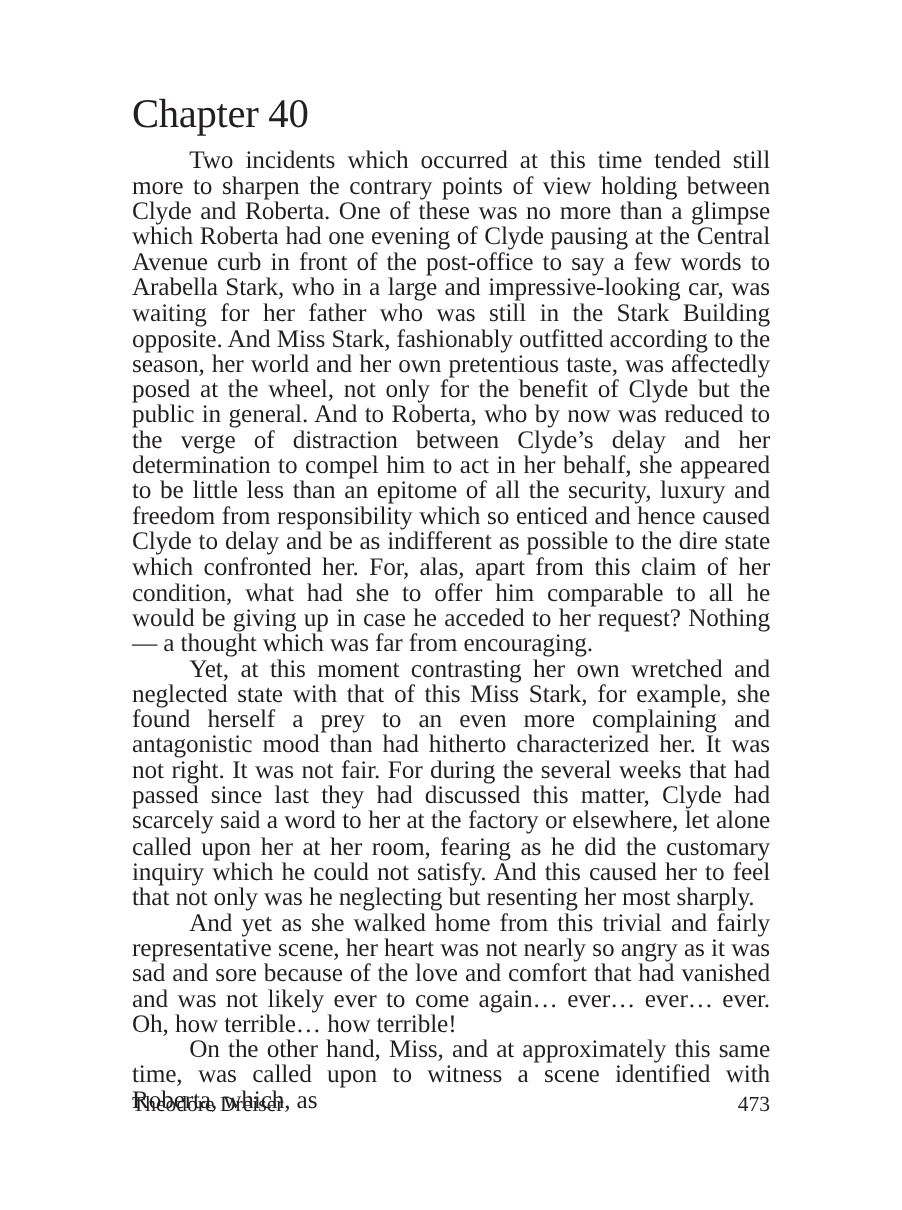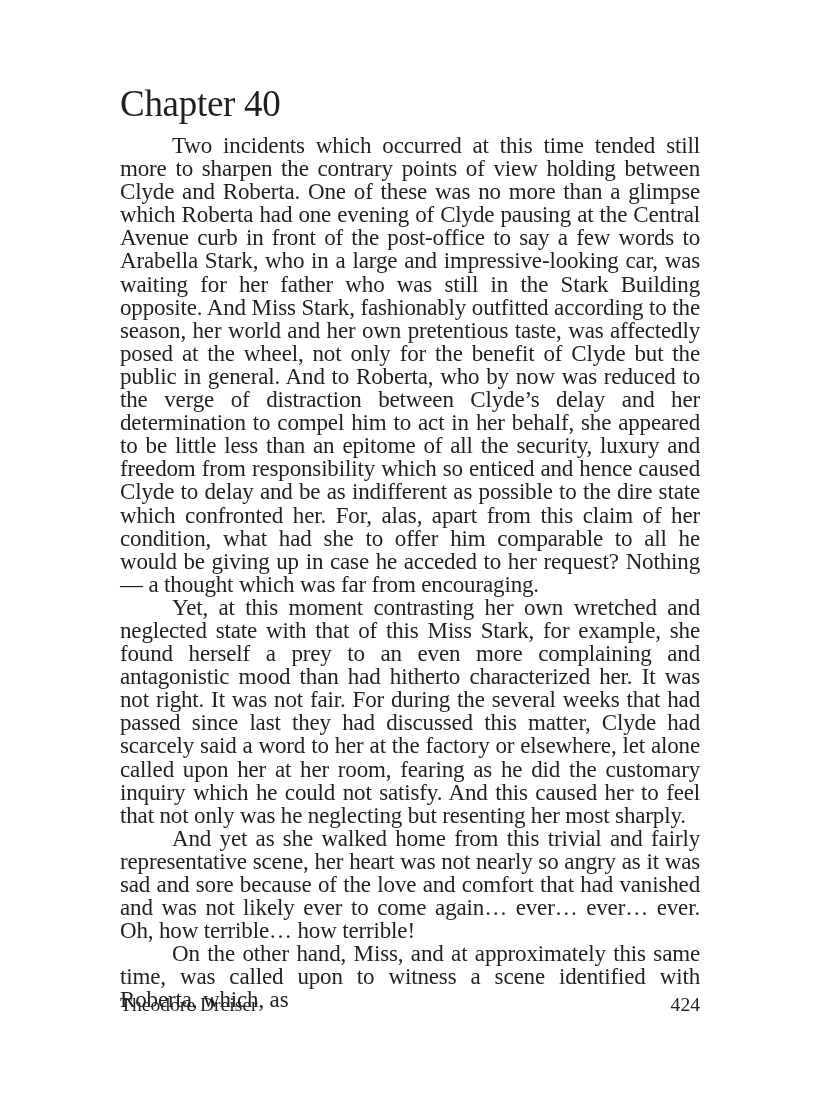--- a/index.html
+++ b/index.html
@@ -67,15 +67,15 @@
 
   <div class="body-text">
     <p class="para">Two incidents which occurred at this time tended still more to sharpen the contrary points of view holding between Clyde and Roberta. One of these was no more than a glimpse which Roberta had one evening of Clyde pausing at the Central Avenue curb in front of the post-office to say a few words to Arabella Stark, who in a large and impressive-looking car, was waiting for her father who was still in the Stark Building opposite. And Miss Stark, fashionably outfitted according to the season, her world and her own pretentious taste, was affectedly posed at the wheel, not only for the benefit of Clyde but the public in general. And to Roberta, who by now was reduced to the verge of distraction between Clyde’s delay and her determination to compel him to act in her behalf, she appeared to be little less than an epitome of all the security, luxury and freedom from responsibility which so enticed and hence caused Clyde to delay and be as indifferent as possible to the dire state which confronted her. For, alas, apart from this claim of her condition, what had she to offer him comparable to all he would be giving up in case he acceded to her request? Nothing— a thought which was far from encouraging.</p>
     <p class="para">Yet, at this moment contrasting her own wretched and neglected state with that of this Miss Stark, for example, she found herself a prey to an even more complaining and antagonistic mood than had hitherto characterized her. It was not right. It was not fair. For during the several weeks that had passed since last they had discussed this matter, Clyde had scarcely said a word to her at the factory or elsewhere, let alone called upon her at her room, fearing as he did the customary inquiry which he could not satisfy. And this caused her to feel that not only was he neglecting but resenting her most sharply.</p>
     <p class="para">And yet as she walked home from this trivial and fairly representative scene, her heart was not nearly so angry as it was sad and sore because of the love and comfort that had vanished and was not likely ever to come again… ever… ever… ever. Oh, how terrible… how terrible!</p>
     <p class="para">On the other hand, Miss, and at approximately this same time, was called upon to witness a scene identified with Roberta, which, as</p>
   </div>
 
   <div class="footer">
     <span>Theodore Dreiser</span>
-    <span>424</span>
+    <span>473</span>
   </div>
 </div>
 
 </body></html>

